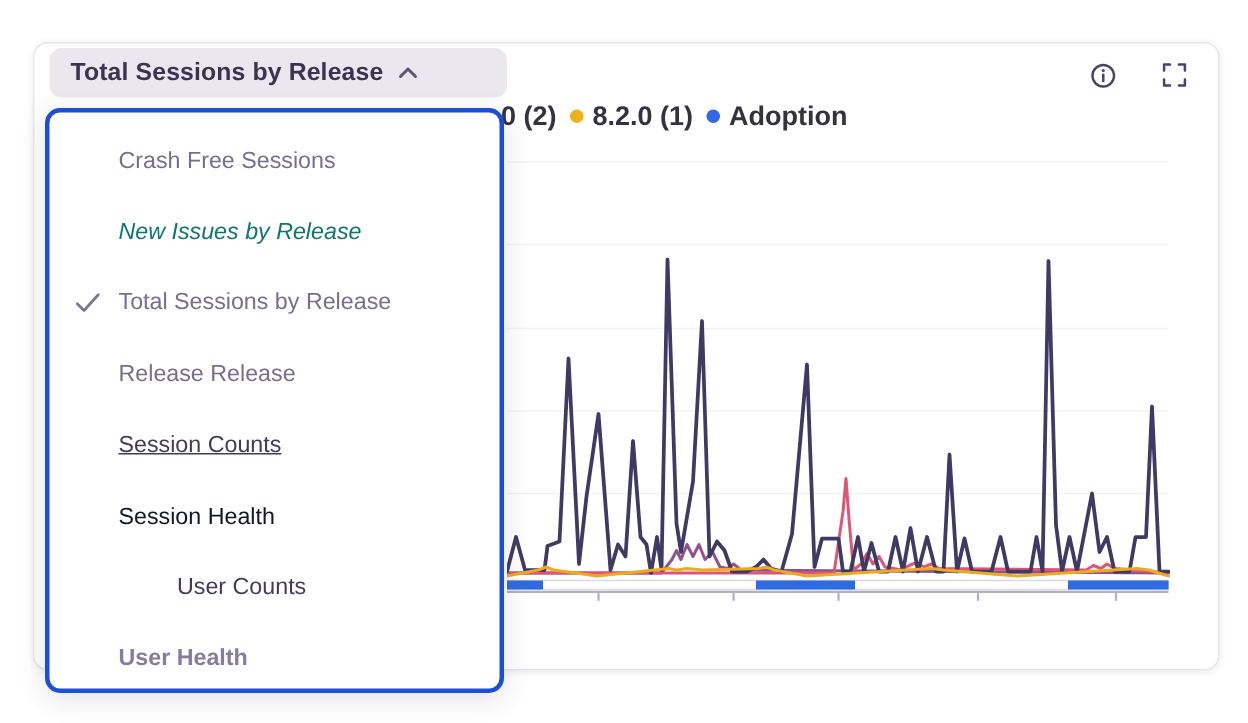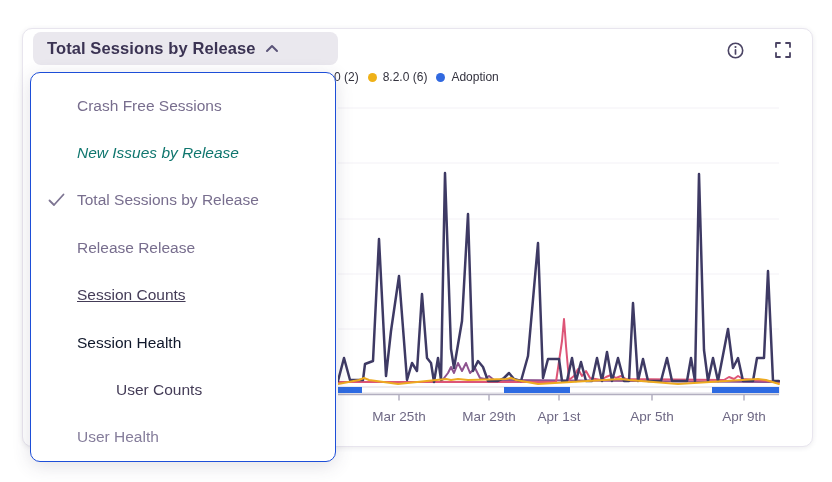--- a/index.html
+++ b/index.html
@@ -13,31 +13,31 @@
   .title-pill { position:absolute; left:10px; top:3px; height:33px; width:305px;
                 background:#eae8ee; border-radius:8px; display:flex; align-items:center;
                 padding:0 12px 0 14px; cursor:pointer; }
   .title-pill .ttl { font-size:16.5px; font-weight:bold; color:#3b3353; letter-spacing:0.1px; white-space:nowrap; }
   .title-pill svg { margin-left:9px; flex:0 0 auto; }
 
   .hdr-actions { position:absolute; right:20px; top:12px; display:flex; gap:30px; align-items:center; }
   .icon-btn { width:18px; height:18px; display:flex; align-items:center; justify-content:center; cursor:pointer; }
 
   .legend { position:absolute; left:311px; top:40px; height:16px; display:flex; align-items:center;
-            gap:9px; font-size:12px; color:#33323e; white-space:nowrap; }
+            gap:9px; font-size:18px; color:#33323e; white-space:nowrap;font-weight:bold; }
   .legend .dot { width:9px; height:9px; border-radius:50%; display:inline-block; margin-right:6px; }
   .legend .li { display:flex; align-items:center; cursor:pointer; }
 
   .chart { position:absolute; left:315px; top:76px; width:442px; height:330px; }
   .chart svg { position:absolute; left:0; top:0; }
   .xlabels { position:absolute; left:0; top:304px; width:442px; height:20px; }
   .xlabels span { position:absolute; transform:translateX(-50%); font-size:13.5px; color:#6e6884; white-space:nowrap; }
 
   .dropdown { position:absolute; left:30px; top:72px; width:306px; height:390px;
-              background:#ffffff; border:1px solid #1d4ed8; border-radius:10px;
+              background:#ffffff; border:3px solid #1d4ed8; border-radius:10px;
               box-shadow:0 4px 18px rgba(67,61,93,0.16); z-index:5; padding-top:9px; }
   .menu-item { height:47.4px; display:flex; align-items:center; padding-left:17px; cursor:pointer;
                font-size:15.5px; }
   .menu-item .chk { width:29px; flex:0 0 29px; display:flex; align-items:center; }
 </style>
 </head>
 <body>
 
 <div class="page">
 
@@ -67,21 +67,21 @@
       </span>
     </div>
 
     <div class="legend">
       <span class="li">
         <span>0 (2)</span>
       </span>
 
     <span class="li">
           <span class="dot" style="background: rgb(239, 177, 24);"></span>
-          <span>8.2.0 (6)</span>
+          <span>8.2.0 (1)</span>
         </span>
         <span class="li">
           <span class="dot" style="background: rgb(49, 105, 224);"></span>
           <span>Adoption</span>
         </span>
       </div>
 
     <div class="chart">
         <svg width="442" height="300" viewBox="0 0 442 300">
           <line x1="0" y1="3" x2="441" y2="3" stroke="#f3f1f6" stroke-width="1"></line>
@@ -98,27 +98,20 @@
           <rect x="166" y="282" width="66" height="6" fill="#2e6be2"></rect>
           <rect x="374" y="282" width="67" height="6" fill="#2e6be2"></rect>
           <line x1="0" y1="289.5" x2="441" y2="289.5" stroke="#b3afc0" stroke-width="1.5"></line>
           <line x1="61" y1="289.5" x2="61" y2="295.5" stroke="#b3afc0" stroke-width="1.5"></line>
           <line x1="151" y1="289.5" x2="151" y2="295.5" stroke="#b3afc0" stroke-width="1.5"></line>
           <line x1="221" y1="289.5" x2="221" y2="295.5" stroke="#b3afc0" stroke-width="1.5"></line>
           <line x1="314" y1="289.5" x2="314" y2="295.5" stroke="#b3afc0" stroke-width="1.5"></line>
           <line x1="406" y1="289.5" x2="406" y2="295.5" stroke="#b3afc0" stroke-width="1.5"></line>
         </svg>
 
-      <div class="xlabels">
-          <span style="left: 61px;">Mar 25th</span>
-          <span style="left: 151px;">Mar 29th</span>
-          <span style="left: 221px;">Apr 1st</span>
-          <span style="left: 314px;">Apr 5th</span>
-          <span style="left: 406px;">Apr 9th</span>
-        </div>
     </div>
 
   </div>
 
   <div class="dropdown">
       <div class="menu-item" style="color: rgb(120, 110, 142);">
         <span class="chk"></span>
         <span>Crash Free Sessions</span>
       </div>
       <div class="menu-item" style="color: #0f766e; font-style: italic;">
@@ -142,19 +135,19 @@
         <span>Session Counts</span>
       </div>
       <div class="menu-item" style="color: #0f172a;">
         <span class="chk"></span>
         <span>Session Health</span>
       </div>
       <div class="menu-item" style="color: rgb(68, 60, 87); margin-left: 39px;">
         <span class="chk"></span>
         <span>User Counts</span>
       </div>
-      <div class="menu-item" style="color: rgb(133, 125, 155);">
+      <div class="menu-item" style="color: rgb(133, 125, 155); font-weight: bold;">
         <span class="chk"></span>
         <span>User Health</span>
       </div>
     </div>
 
 </div>
 
 </body></html>

